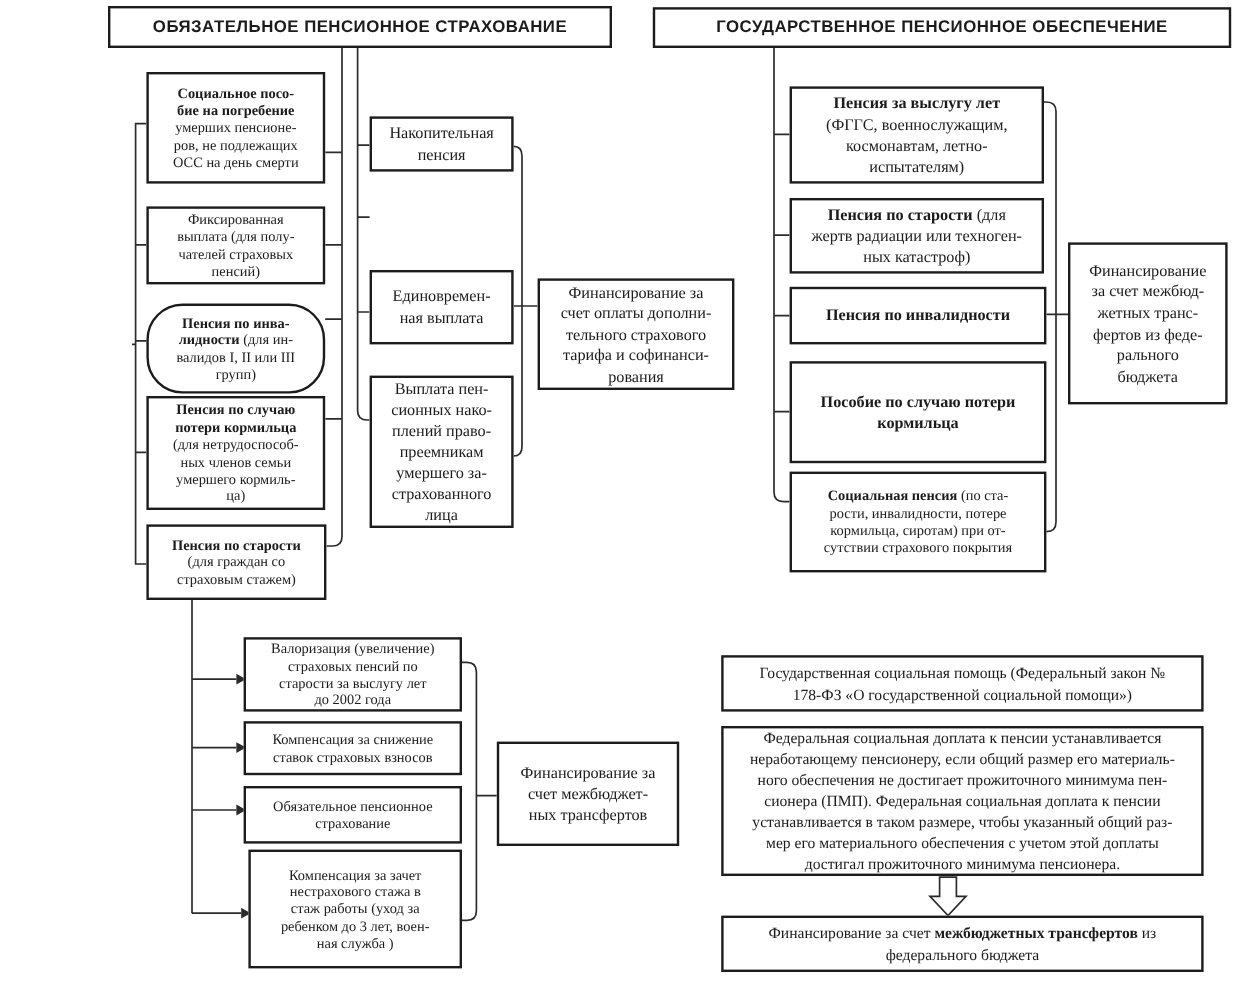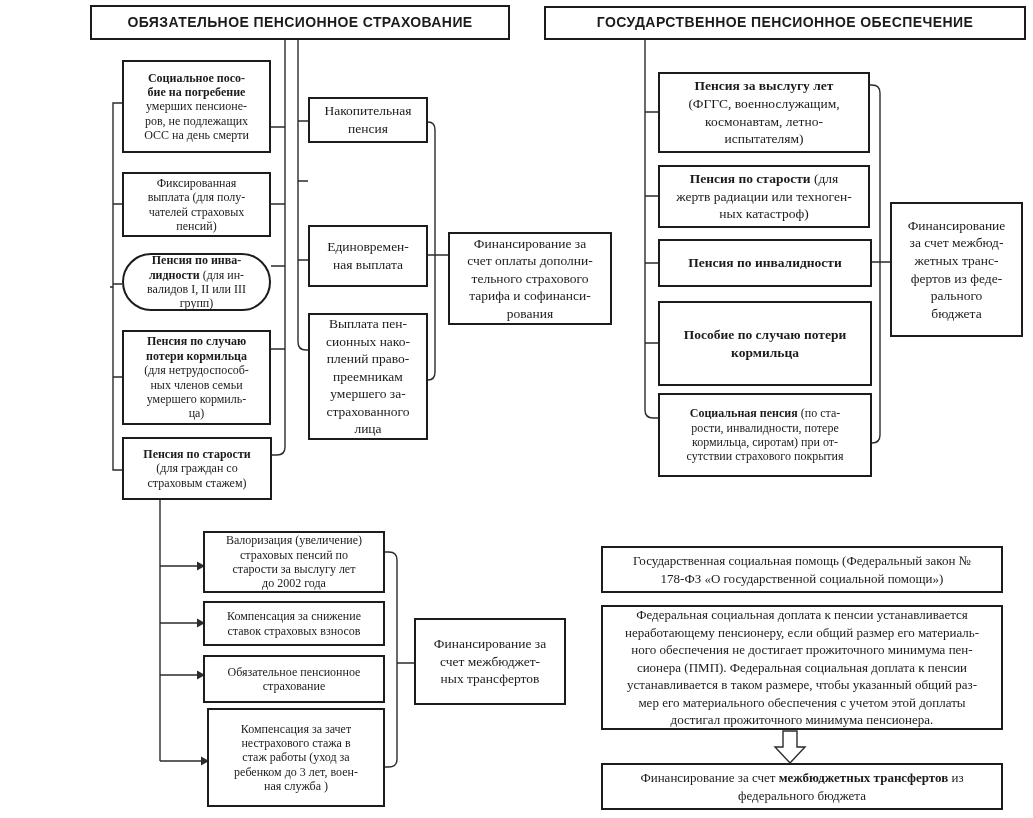--- a/index.html
+++ b/index.html
@@ -14,21 +14,21 @@
       letter-spacing:.4px;line-height:1.1;}
   .t{font-size:12px;line-height:1.2;}
   .sm{font-size:13px;line-height:1.35;}
   .loose{line-height:1.5;}
   
   #hL{left:90px;top:5px;width:420px;height:35px;}
   #hR{left:544px;top:6px;width:482px;height:34px;}
   #fc{left:18px;top:215px;width:92px;height:140px;}
   #a1{left:122px;top:60px;width:149px;height:93px;}
   #a2{left:122px;top:172px;width:149px;height:65px;}
-  #a3{left:122px;top:253px;width:149px;height:58px;border-radius:30px;}
+  #a3{left:122px;top:253px;width:149px;height:75px;border-radius:30px;}
   #a4{left:122px;top:330px;width:149px;height:95px;}
   #a5{left:122px;top:437px;width:150px;height:63px;}
   #m1{left:308px;top:97px;width:120px;height:46px;}
   #m2{left:308px;top:153px;width:120px;height:59px;}
   #m3{left:308px;top:225px;width:120px;height:62px;}
   #m4{left:308px;top:313px;width:120px;height:127px;}
   #ft{left:448px;top:232px;width:164px;height:93px;}
   #r1{left:658px;top:72px;width:212px;height:81px;}
   #r2{left:658px;top:165px;width:212px;height:63px;}
   #r3{left:658px;top:239px;width:214px;height:48px;}

